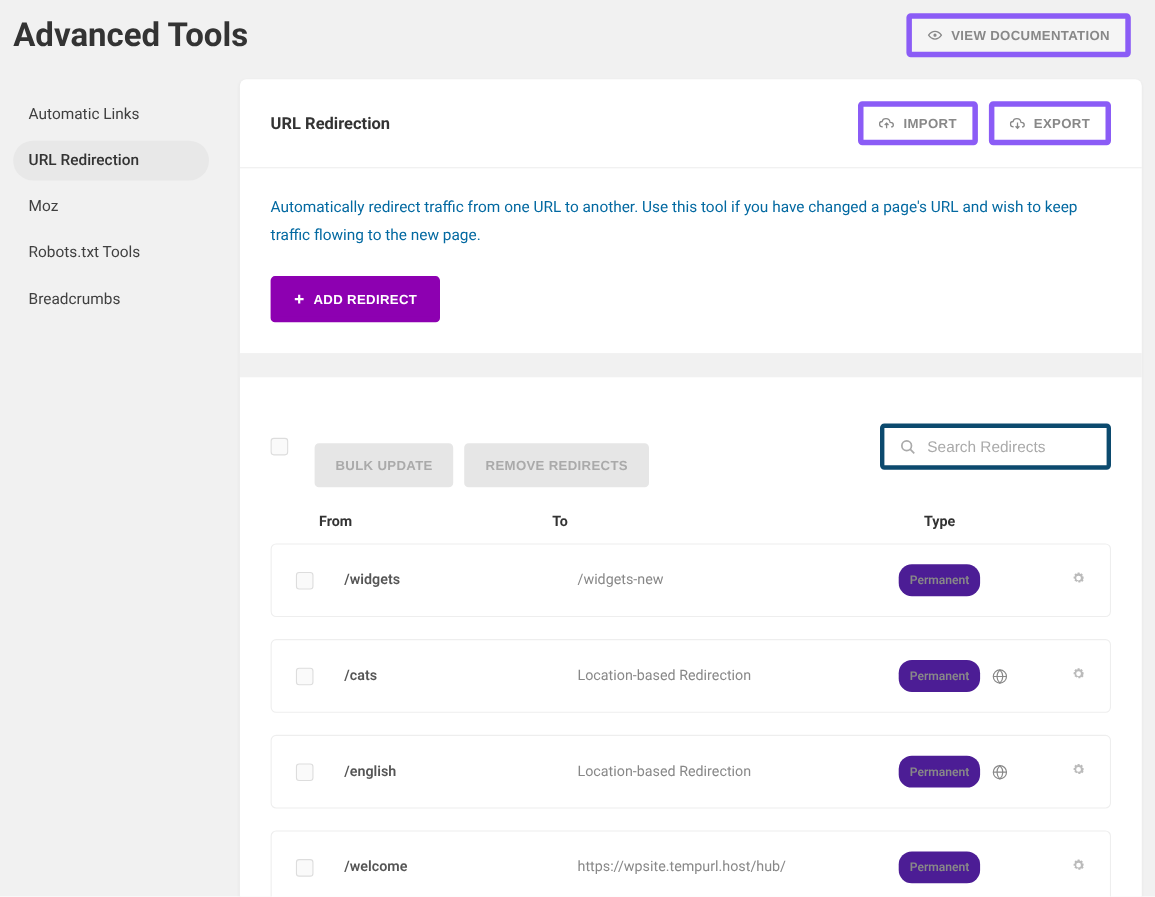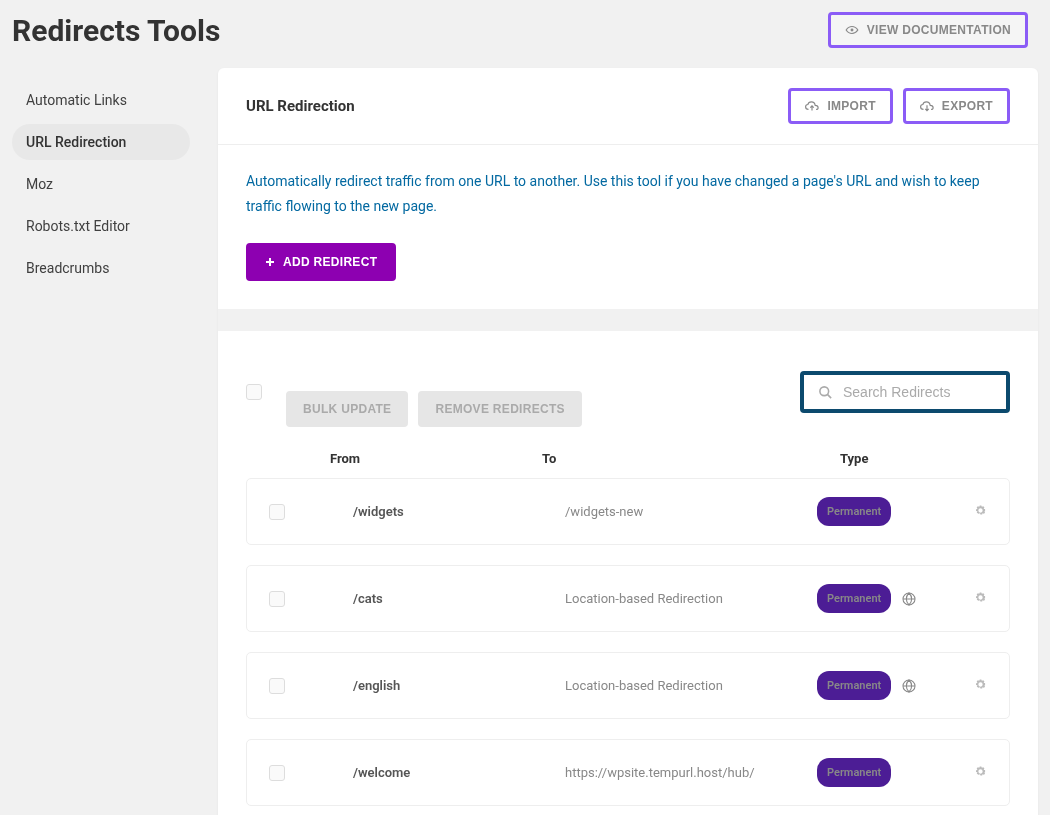--- a/index.html
+++ b/index.html
@@ -19,21 +19,21 @@
     justify-content: space-between;
     align-items: center;
     padding: 0 10px 20px 0;
   }
   h1.page-title {
     font-size: 30px;
     font-weight: 700;
     color: #333;
   }
   .btn {
-    border: 3px solid #8b5cf6;
+    border: 5px solid #8b5cf6;
     background: #fff;
     border-radius: 4px;
     font-size: 12px;
     font-weight: 600;
     color: #888;
     padding: 8px 14px;
     cursor: pointer;
     display: inline-flex;
     align-items: center;
     gap: 8px;
@@ -153,21 +153,21 @@
   }
   .search-box input::placeholder { color: #aaa; }
   .table-header {
     display: flex;
     padding: 14px 0 12px 0;
     font-size: 13px;
     font-weight: 700;
     color: #333;
   }
   .col-check { width: 44px; }
-  .col-from { width: 212px; margin-left: 40px; }
+  .col-from { width: 212px; }
   .col-to { flex: 1; }
   .col-type { width: 140px; }
   .col-gear { width: 30px; text-align: right; }
   .redirect-row {
     display: flex;
     align-items: center;
     background: #fff;
     border: 1px solid #eee;
     border-radius: 5px;
     padding: 18px 22px;
@@ -210,38 +210,38 @@
     gap: 8px;
     letter-spacing: 0.3px;
   }
   svg { display: block; }
 </style>
 </head>
 <body>
 
 <div class="page">
   <div class="header-row">
-    <h1 class="page-title">Redirects Tools</h1>
+    <h1 class="page-title">Advanced Tools</h1>
     <button class="btn doc">
       <span class="eye-icon">
         <svg width="14" height="10" viewBox="0 0 24 16" fill="none" stroke="#888" stroke-width="2">
             <path d="M2 8 C2 8 6 2 12 2 C18 2 22 8 22 8 C22 8 18 14 12 14 C6 14 2 8 2 8 Z"></path>
             <circle cx="12" cy="8" r="1.5" fill="#888"></circle>
           </svg>
       </span>
       <span>VIEW DOCUMENTATION</span>
     </button>
   </div>
 
   <div class="layout">
     <div class="sidebar">
       <div class="nav-item">Automatic Links</div>
       <div class="nav-item active">URL Redirection</div>
       <div class="nav-item">Moz</div>
-      <div class="nav-item">Robots.txt Editor</div>
+      <div class="nav-item">Robots.txt Tools</div>
       <div class="nav-item">Breadcrumbs</div>
     </div>
 
     <div class="main">
       <div class="panel-header">
         <h2>URL Redirection</h2>
         <div class="actions">
           <button class="btn">
             <span class="cloud-icon">
               <svg width="14" height="11" viewBox="0 0 24 18" fill="none" stroke="#888" stroke-width="2">

